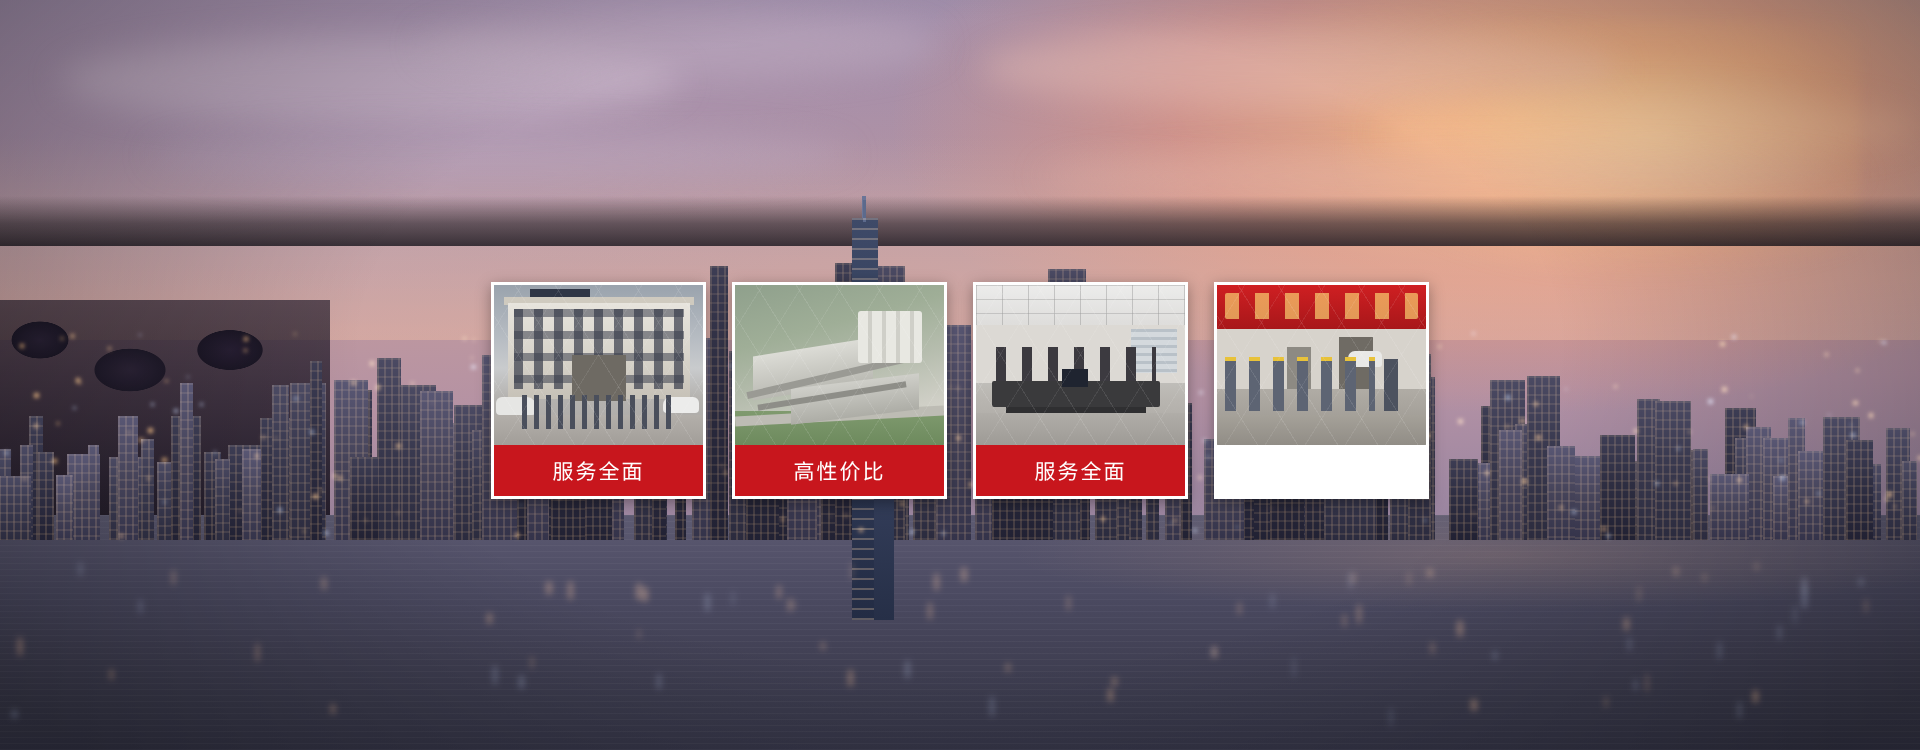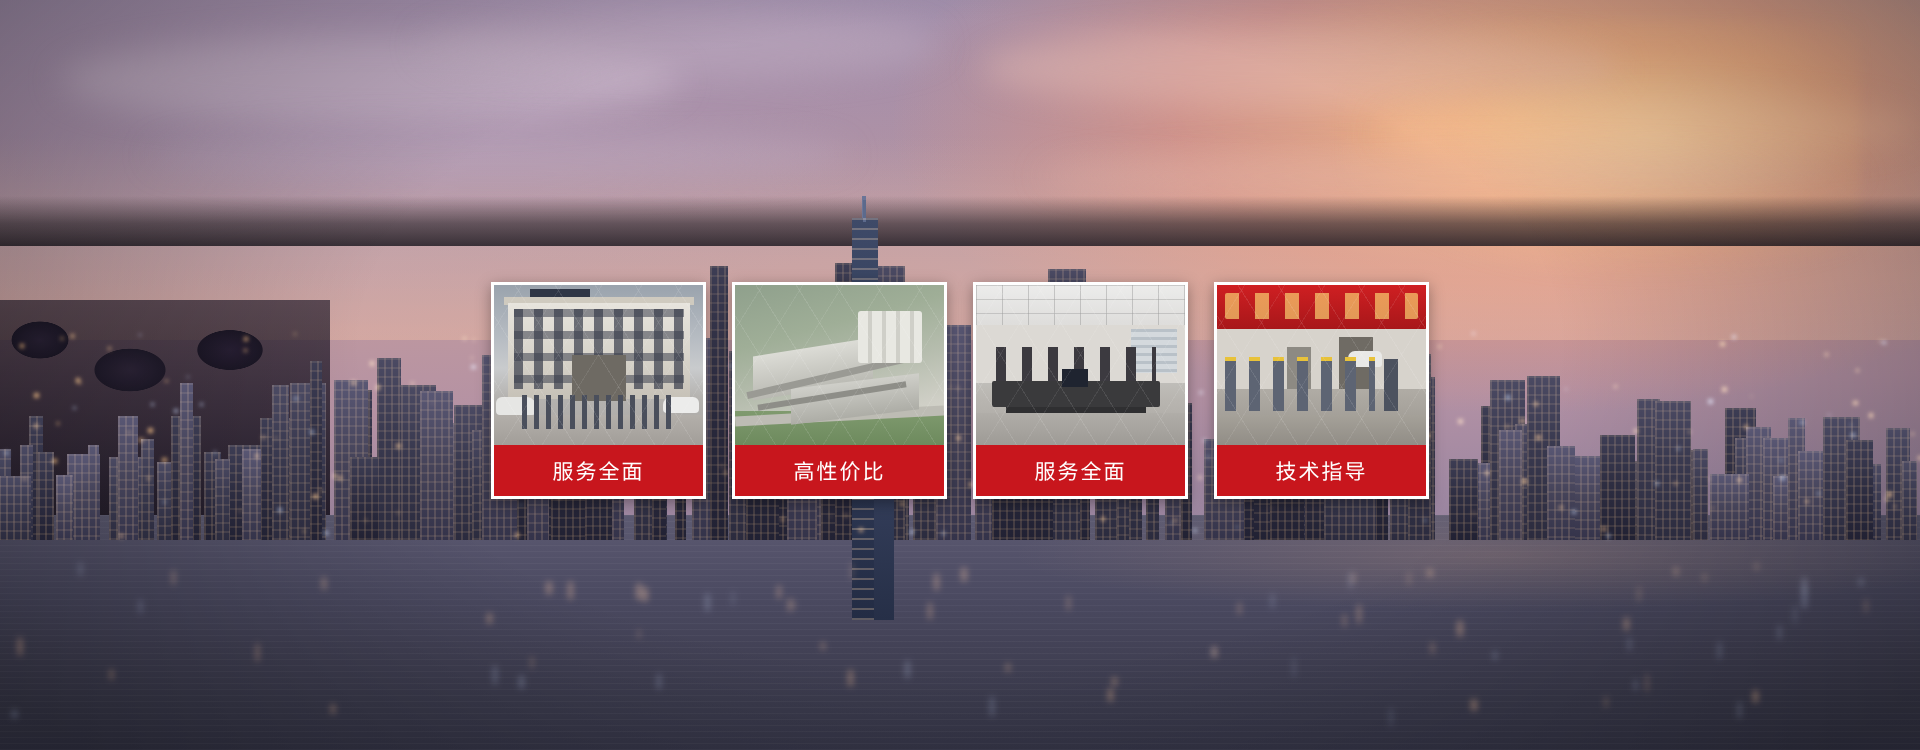--- a/index.html
+++ b/index.html
@@ -377,21 +377,20 @@
             <div class="redtop"></div>
           <div class="door2"></div>
             <div class="door"></div>
           <div class="car"></div>
             <div class="hats"></div>
             <div class="crew"></div>
           <div class="man"></div>
             <div class="flr"></div>
           <div class="wm"></div>
         </div>
-        <div class="cap">技术指导</div>
       </div>
 
     </div>
   </div>
 <div class="lights" style="left: 889.577px; top: 348.449px; height: 3.0616px; width: 3.0616px; background: rgba(255, 190, 110, 0.95); z-index: 8;"></div>
     <div class="lights" style="left: 1167.77px; top: 483.05px; height: 2.34851px; width: 2.34851px; background: rgba(255, 190, 110, 0.95); z-index: 8;"></div>
     <div class="lights" style="left: 463.088px; top: 337.048px; height: 3.16387px; width: 3.16387px; background: rgba(255, 190, 110, 0.95); z-index: 8;"></div>
     <div class="lights" style="left: 1918.07px; top: 455.792px; height: 4.1734px; width: 4.1734px; background: rgba(255, 190, 110, 0.95); z-index: 8;"></div>
     <div class="lights" style="left: 1217.64px; top: 440.507px; height: 4.19113px; width: 4.19113px; background: rgba(255, 190, 110, 0.95); z-index: 8;"></div>
     <div class="lights" style="left: 1655.34px; top: 481.6px; height: 3.86631px; width: 3.86631px; background: rgba(190, 215, 255, 0.85); z-index: 8;"></div>

